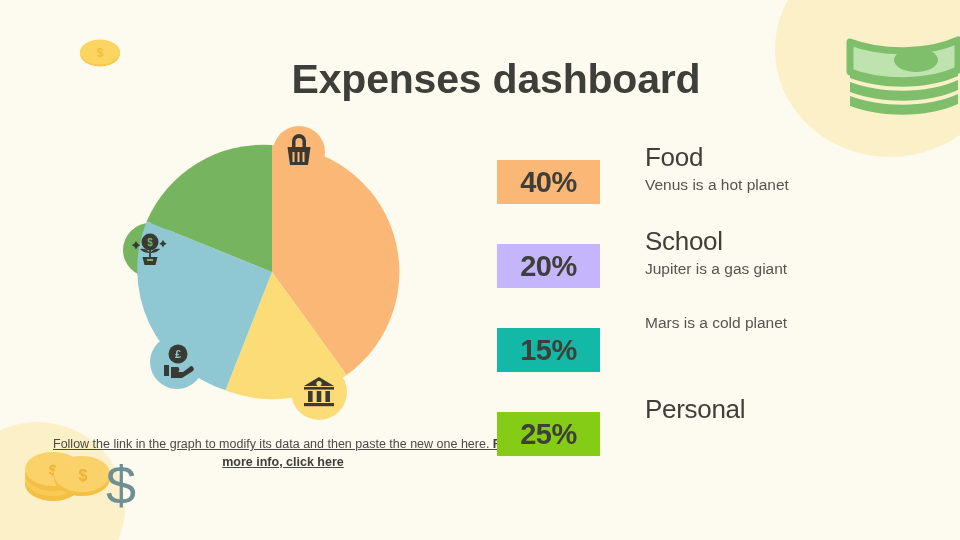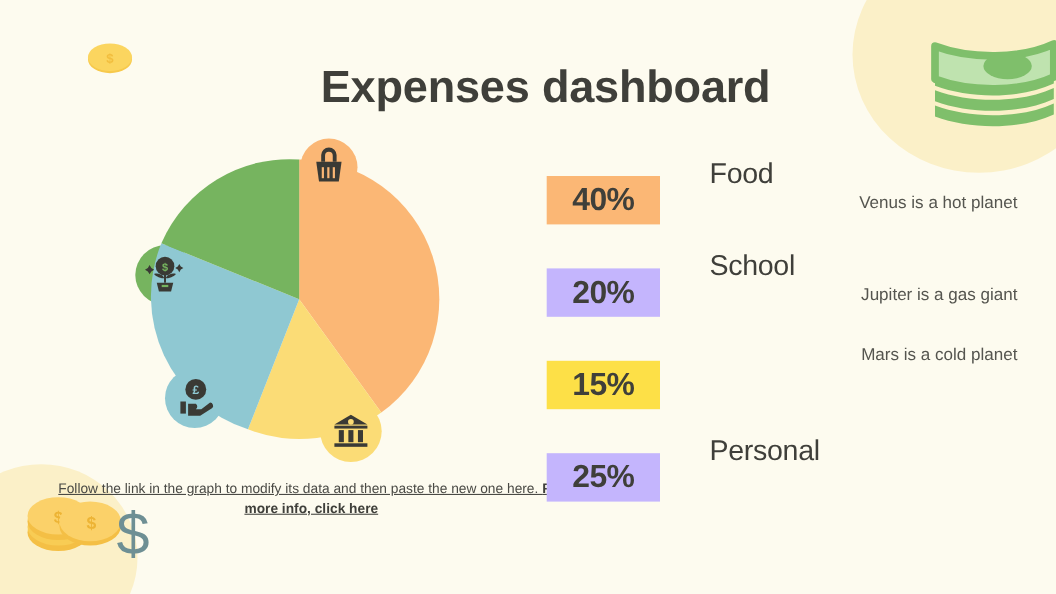--- a/index.html
+++ b/index.html
@@ -126,21 +126,20 @@
     font-weight: normal;
     color: #3f3f3a;
     line-height: 30px;
     letter-spacing: -0.3px;
   }
   .legend-desc {
     font-size: 15.5px;
     color: #55554f;
     line-height: 22px;
     margin-top: 2px;
-    text-align: right;
   }
 </style>
 </head>
 <body>
 
 <div id="slide">
 
   <div class="blob" id="blob-topright"></div>
   <div class="blob" id="blob-bottomleft"></div>
 
@@ -255,30 +254,30 @@
       <div class="swatch" style="background:#c4b5fd">
         <span class="swatch-pct">20%</span>
       </div>
       <div class="legend-text">
         <div class="legend-title">School</div>
         <div class="legend-desc">Jupiter is a gas giant</div>
       </div>
     </div>
 
     <div class="legend-row">
-      <div class="swatch" style="background:#fde047">
+      <div class="swatch" style="background:#14b8a6">
         <span class="swatch-pct">15%</span>
       </div>
       <div class="legend-text">
         <div class="legend-desc">Mars is a cold planet</div>
       </div>
     </div>
 
     <div class="legend-row">
-      <div class="swatch" style="background:#c4b5fd">
+      <div class="swatch" style="background:#84cc16">
         <span class="swatch-pct">25%</span>
       </div>
       <div class="legend-text">
         <div class="legend-title">Personal</div>
       </div>
     </div>
 
   </div>
 </div>
 

